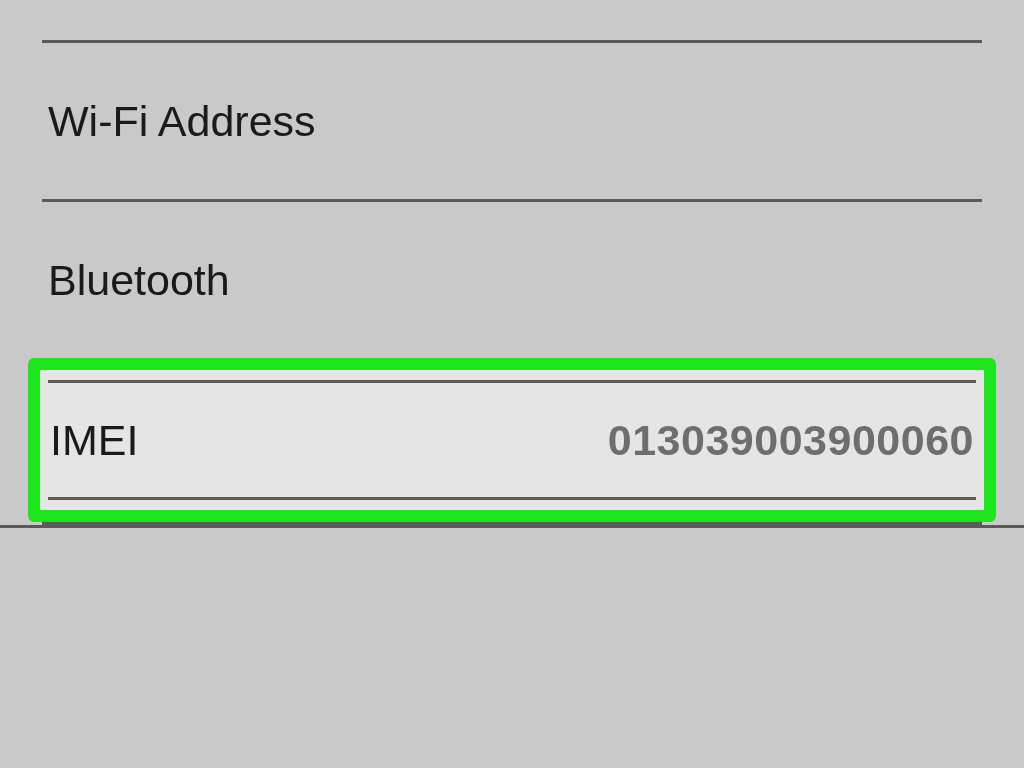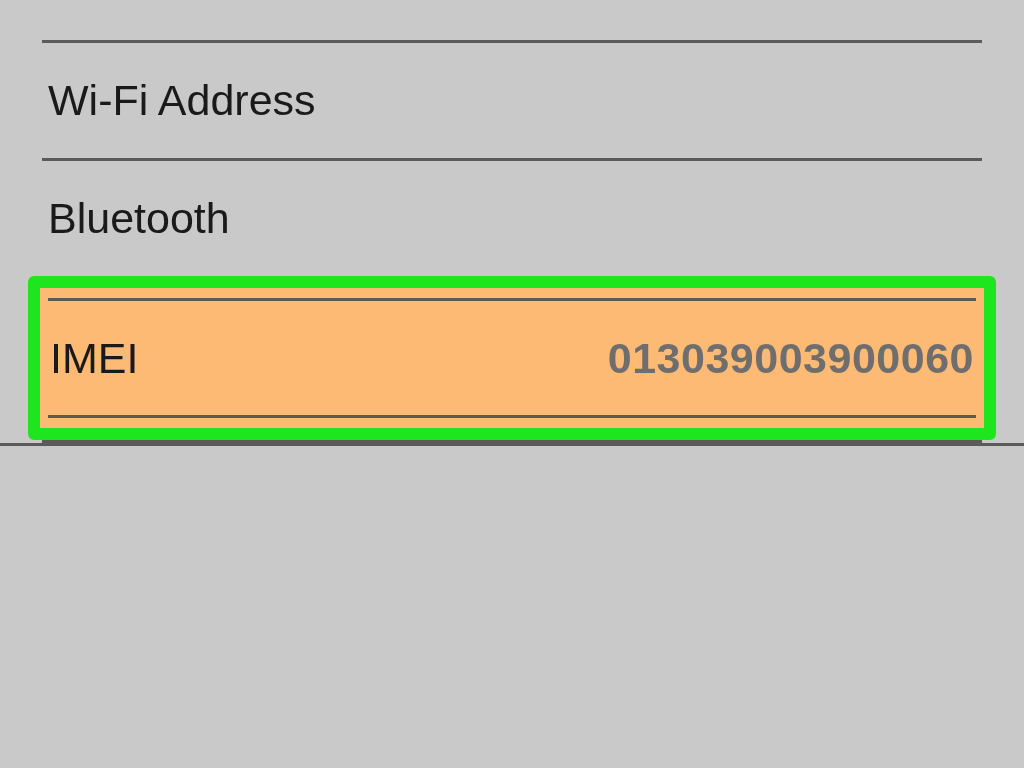--- a/index.html
+++ b/index.html
@@ -24,39 +24,39 @@
       margin: 0 42px;
     }
     .divider-top {
       margin-top: 40px;
     }
     .row {
       display: flex;
       justify-content: space-between;
       align-items: center;
       padding: 0 48px;
-      height: 115px;
+      height: 156px;
     }
     .row-label {
       font-size: 43px;
       color: #1a1a1a;
       font-weight: 400;
     }
     .row-value {
       font-size: 43px;
       color: #6e6e6e;
       font-weight: 700;
       letter-spacing: 0.5px;
     }
     .highlight-wrapper {
       position: relative;
       margin: 0 28px;
     }
     .highlight-box {
-      background: #fdba74;
+      background: #e5e5e5;
       border: 12px solid #1ee61e;
       border-radius: 6px;
     }
     .highlight-row {
       display: flex;
       justify-content: space-between;
       align-items: center;
       padding: 0 10px 0 10px;
       height: 140px;
       position: relative;

